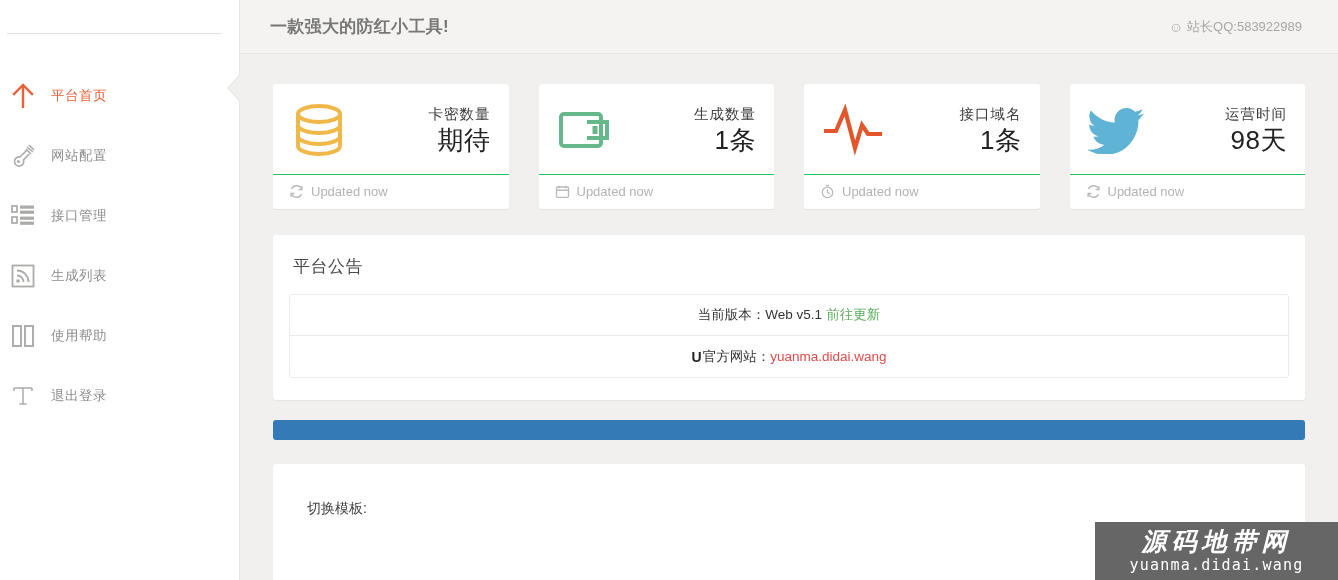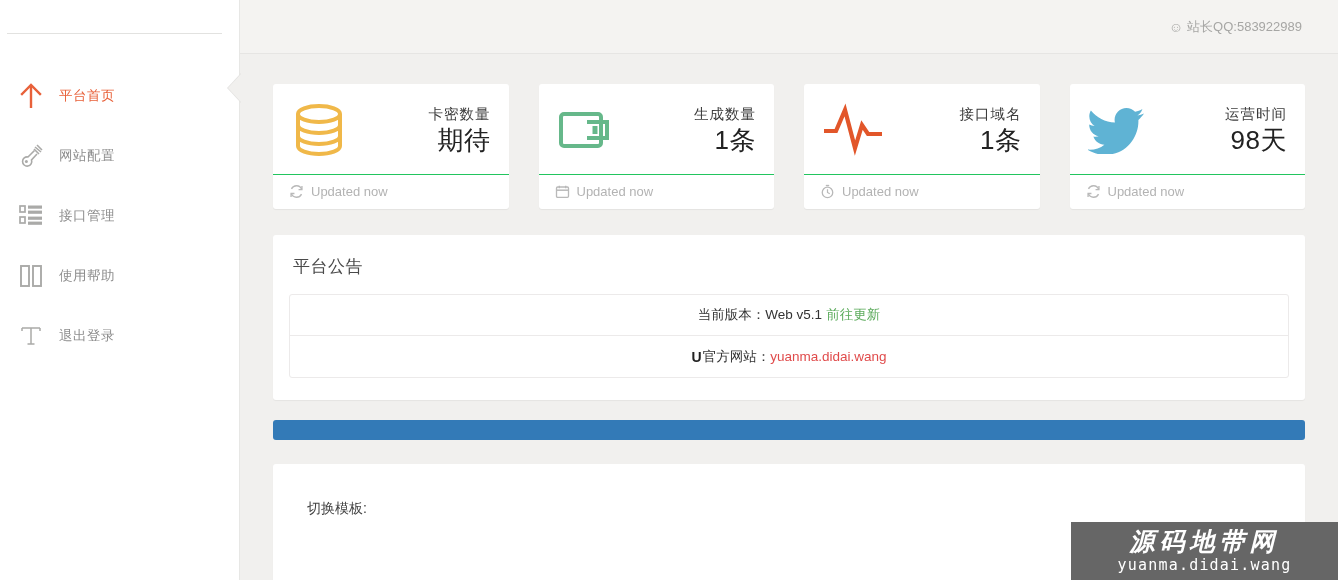--- a/index.html
+++ b/index.html
@@ -23,21 +23,20 @@
   }
   .sidebar-top-divider {
     position: absolute;
     left: 7px; right: 17px; top: 33px;
     height: 1px; background: #e2e2e0;
   }
   .nav { position: absolute; top: 66px; left: 0; right: 0; }
   .nav-item {
     display: flex; align-items: center;
     height: 60px;
-    padding-left: 8px;
     cursor: pointer;
     text-decoration: none;
   }
   .nav-icon {
     width: 46px; height: 40px;
     display: flex; align-items: center; justify-content: center;
     flex: 0 0 46px;
   }
   .nav-icon svg { display: block; }
   .nav-label {
@@ -175,21 +174,21 @@
   }
   .switch-label {
     margin-top: 18px; margin-left: 12px;
     font-size: 14px; color: #444;
   }
 
   
   .watermark {
     position: absolute;
     right: 0; bottom: 0;
-    width: 267px; height: 58px;
+    width: 243px; height: 58px;
     background: #666666;
     color: #ffffff;
     display: flex; flex-direction: column;
     align-items: center; justify-content: center;
     z-index: 50;
   }
   .wm-cn {
     font-family: "DejaVu Serif", "Liberation Serif", serif;
     font-size: 25px; font-weight: bold; font-style: italic;
     letter-spacing: 5px; line-height: 28px;
@@ -237,20 +236,31 @@
             <rect x="2" y="13" width="5" height="6" fill="none" stroke="#aaaaa8" stroke-width="1.7"></rect>
             <rect x="10" y="1.5" width="14" height="3.2" fill="#aaaaa8"></rect>
             <rect x="10" y="6.6" width="14" height="3.2" fill="#aaaaa8"></rect>
             <rect x="10" y="12.6" width="14" height="3.2" fill="#aaaaa8"></rect>
             <rect x="10" y="17.6" width="14" height="3.2" fill="#aaaaa8"></rect>
           </svg>
         </span>
         <span class="nav-label">接口管理</span>
       </a>
 
+      <a class="nav-item">
+        <span class="nav-icon">
+          <svg width="26" height="26" viewBox="0 0 26 26">
+            <rect x="2.5" y="2.5" width="21" height="21" fill="none" stroke="#aaaaa8" stroke-width="1.8"></rect>
+            <circle cx="8" cy="18" r="1.8" fill="#aaaaa8"></circle>
+            <path d="M7 12.5 A6.5 6.5 0 0 1 13.5 19" stroke="#aaaaa8" stroke-width="1.8" fill="none"></path>
+            <path d="M7 7.5 A11.5 11.5 0 0 1 18.5 19" stroke="#aaaaa8" stroke-width="1.8" fill="none"></path>
+          </svg>
+        </span>
+        <span class="nav-label">生成列表</span>
+      </a>
 
       <a class="nav-item">
         <span class="nav-icon">
           <svg width="26" height="26" viewBox="0 0 26 26">
             <rect x="3" y="3" width="8" height="20" fill="none" stroke="#aaaaa8" stroke-width="1.9"></rect>
             <rect x="15" y="3" width="8" height="20" fill="none" stroke="#aaaaa8" stroke-width="1.9"></rect>
           </svg>
         </span>
         <span class="nav-label">使用帮助</span>
       </a>
@@ -266,20 +276,21 @@
 
     </nav>
   </aside>
 
   <div class="edge-caret-shadow"></div>
   <div class="edge-caret"></div>
 
   <main class="content">
 
     <header class="topbar">
+      <div class="topbar-title">一款强大的防红小工具!</div>
       <div class="topbar-right">
         <span class="smiley-icon">☺</span>
         <span>站长QQ:583922989</span>
       </div>
     </header>
 
     <section class="cards">
 
       <div class="card">
         <div class="card-body">

